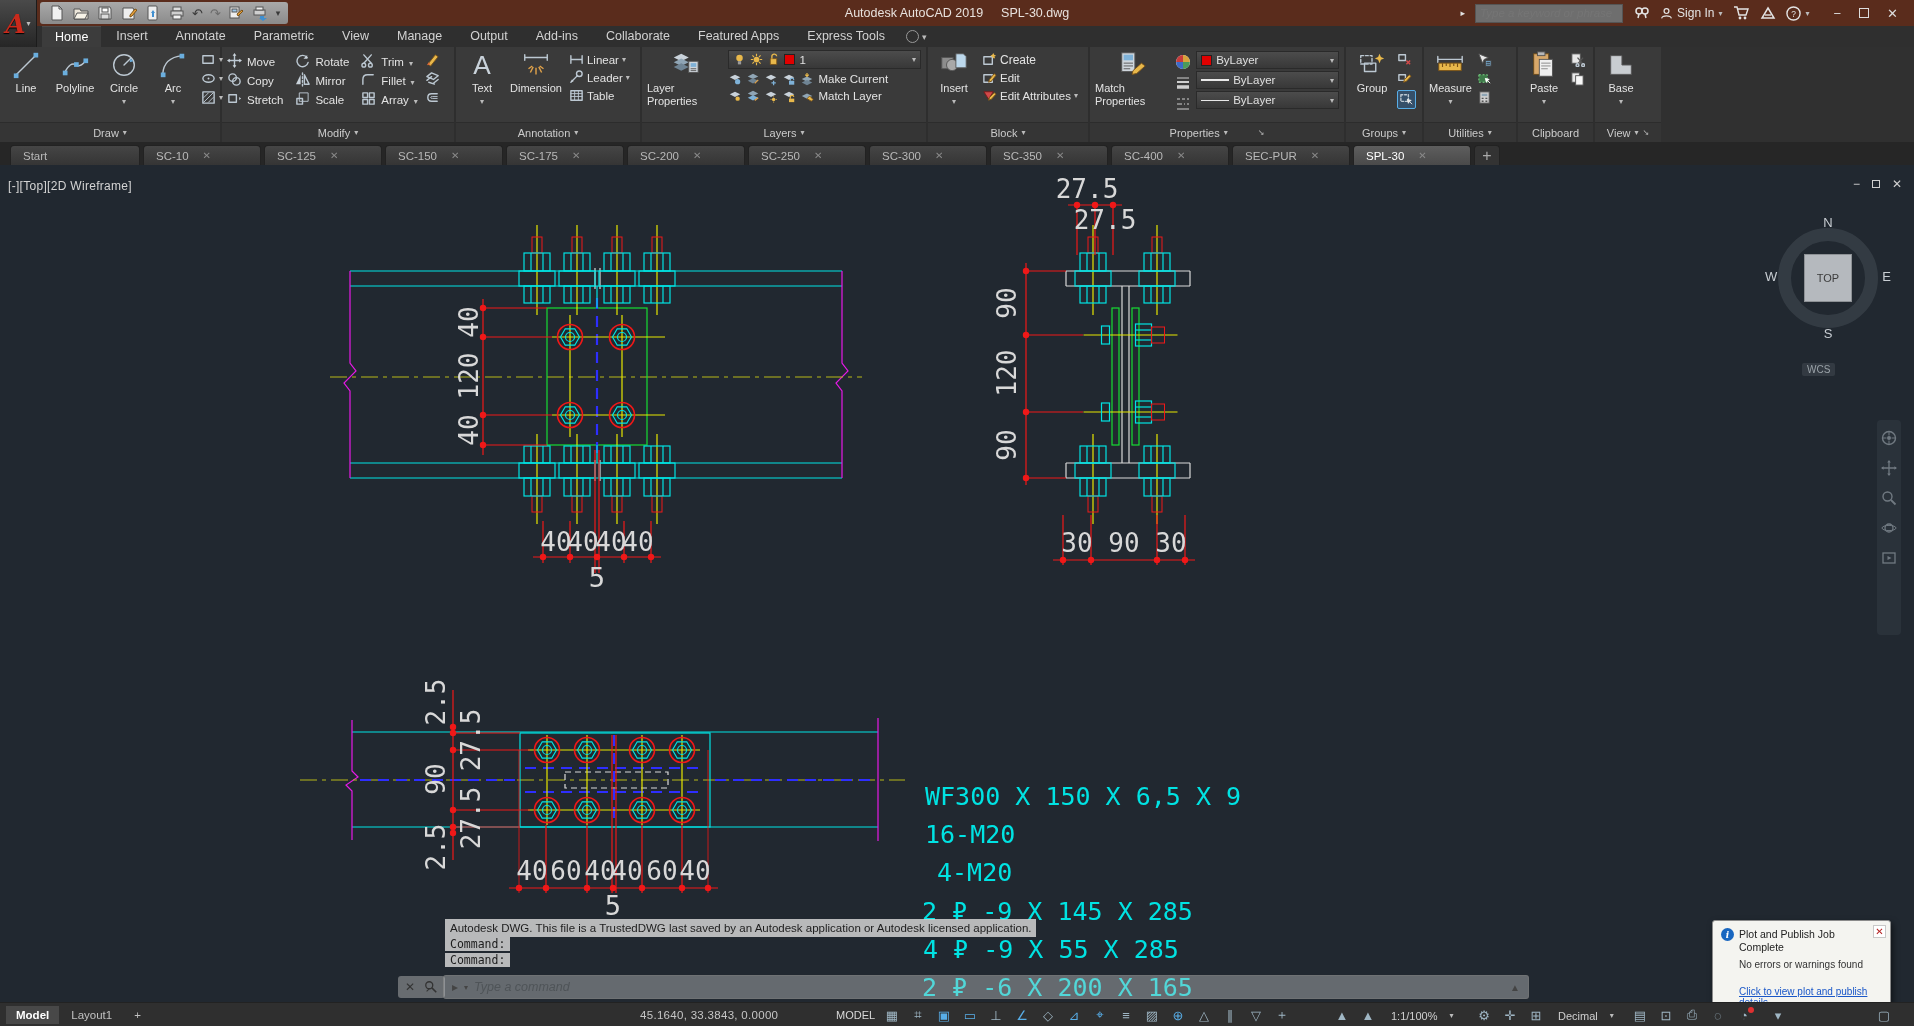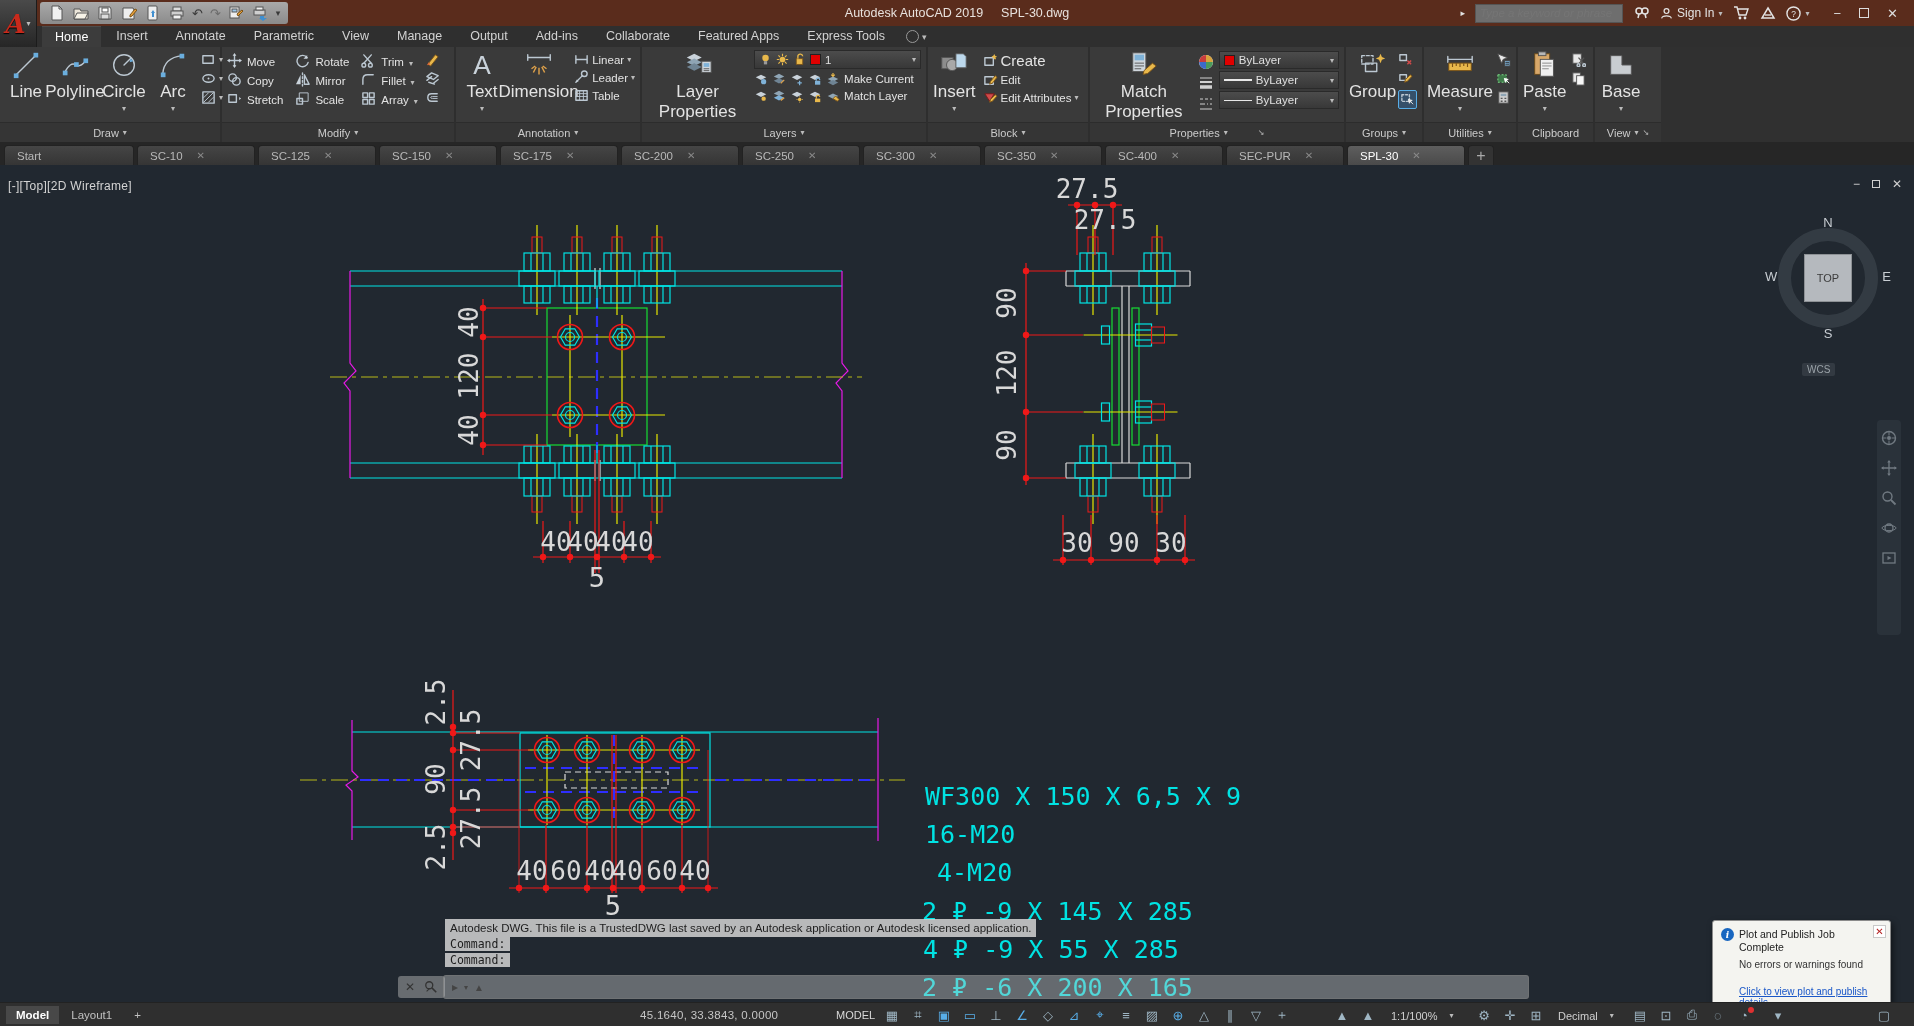--- a/index.html
+++ b/index.html
@@ -25,36 +25,36 @@
 .ribtabs{height:21px;background:#2f2f2f;display:flex;align-items:flex-end;padding-left:42px;gap:2px}
 .rtab{font-size:12.5px;color:#d2d2d2;padding:3px 13px;cursor:pointer;height:21px}
 .rtab.active{background:#3c3c3c;color:#fff;border-top:1px solid #4c4c4c}
 .ribopt{margin-left:6px;display:flex;align-items:center;gap:3px;color:#bbb;font-size:9px;padding-bottom:4px;cursor:pointer}
 .ribopt .cir{width:13px;height:13px;border-radius:50%;border:1.5px solid #999;display:inline-block}
 .ribbon{height:95px;background:#3a3a3a;display:flex}
 .panel{border-right:2px solid #2e2e2e;display:flex;flex-direction:column}
 .pbody{height:75px;display:flex;align-items:flex-start;padding:3px 5px;gap:7px}
 .ptitle{height:20px;background:#353535;border-top:1px solid #2c2c2c;font-size:11px;color:#cbcbcb;display:flex;align-items:center;justify-content:center;gap:4px;cursor:pointer}
 .bigtool{display:flex;flex-direction:column;align-items:center;gap:2px;cursor:pointer;min-width:42px}
-.bigtool .lbl{font-size:17px;color:#e3e3e3;text-align:center;line-height:1.15}
+.bigtool .lbl{font-size:11px;color:#e3e3e3;text-align:left;line-height:1.15}
 .bigtool svg{width:30px;height:30px}
 .minicol{display:flex;flex-direction:column;gap:4px;padding-top:2px}
 .mini{display:flex;align-items:center;gap:3px;cursor:pointer}
 .mini svg{width:15px;height:15px}
 .mini .cr{font-size:8px;color:#bbb}
 .mgrid{display:grid;grid-template-columns:auto auto auto;gap:4px 12px;padding-top:3px}
 .stool{display:flex;align-items:flex-end;gap:5px;cursor:pointer;font-size:11.5px;color:#e3e3e3;white-space:nowrap}
 .stool svg{width:15px;height:15px}
 .cr{font-size:8px;color:#bbb}
 .combo{display:flex;align-items:center;gap:4px;background:linear-gradient(#4c4c4c,#383838);border:1px solid #2a2a2a;height:19px;padding:0 4px;font-size:11.5px;color:#e0e0e0;cursor:pointer}
 .combo .flex{flex:1}
 .sw{width:11px;height:11px;background:#e00000;border:1px solid #222;display:inline-block}
 .lrow{display:flex;align-items:center;gap:4px;font-size:11.5px;color:#e3e3e3;cursor:pointer}
 .lrow svg{width:14px;height:14px}
-.filetabs{height:23px;background:#262626;display:flex;align-items:flex-end;padding-left:4px;gap:3px}
+.filetabs{height:23px;background:#262626;display:flex;align-items:flex-end;padding-left:10px;gap:3px}
 .ftab{height:20px;background:linear-gradient(#454545,#353535);border:1px solid #222;border-bottom:none;border-radius:4px 4px 0 0;color:#b8b8b8;font-size:11.5px;display:flex;align-items:center;gap:14px;padding:0 9px 0 12px;min-width:118px;cursor:pointer}
 .ftab .x{color:#8a8a8a;font-size:10px}
 .ftab.active{background:linear-gradient(#5e5e5e,#4a4a4a);color:#fff}
 .ftab.start{min-width:130px}
 .plustab{height:20px;width:26px;background:#333;border-radius:4px 4px 0 0;border:1px solid #222;border-bottom:none;color:#aaa;display:flex;align-items:center;justify-content:center;cursor:pointer}
 .canvas{position:relative;height:837px;background:var(--canvas);overflow:hidden}
 .vplabel{position:absolute;left:8px;top:14px;font-size:12px;color:#d4d4d4;letter-spacing:.3px}
 .vpctrl{position:absolute;right:12px;top:12px;display:flex;gap:12px;align-items:center;color:#d0d0d0;font-size:12px}
 .viewcube{position:absolute;left:1767px;top:52px;width:122px;height:122px}
 .vc-ring{position:absolute;left:11px;top:11px;width:100px;height:100px;border-radius:50%;border:13px solid rgba(150,160,170,.16)}
@@ -551,21 +551,21 @@
           <span class="lbl">Insert</span>
           <span class="cr">▾</span>
         </div>
       <div class="minicol" style="gap:3px">
         <span class="mini">
             <svg viewBox="0 0 16 16">
               <rect x="2" y="5" width="9" height="8" class="k"></rect>
               <path d="M11 3l3 3-1 1-3-3z" class="kfo"></path>
               <path d="M12 1l1 2 2 1-2 1-1 2-1-2-2-1 2-1z" fill="#e8b84b"></path>
             </svg>
-            <span style="font-size:15px;color:#e3e3e3">Create</span>
+            <span style="font-size:12px;color:#e3e3e3">Create</span>
           </span>
         <span class="mini">
             <svg viewBox="0 0 16 16">
               <rect x="2" y="5" width="9" height="8" class="k"></rect>
               <path d="M8 10l5-6 2 1.5L10 12l-3 1z" fill="#e8b84b" stroke="#7a5217"></path>
             </svg>
             <span style="font-size:11.5px;color:#e3e3e3">Edit</span>
           </span>
         <span class="mini">
             <svg viewBox="0 0 16 16">
@@ -1102,20 +1102,21 @@
     <span class="g">✕</span>
     <svg width="14" height="14" viewBox="0 0 16 16">
           <circle cx="6" cy="6" r="4" fill="none" stroke="#333" stroke-width="1.5"></circle>
           <path d="M9 9l5 5" stroke="#333" stroke-width="1.8"></path>
           <path d="M3 13l3-3" stroke="#333" stroke-width="1.2"></path>
         </svg>
   </div>
   <div class="cmdbar">
     <span class="pr">▸</span>
     <span class="pr" style="font-size:8px">▾</span>
+    <span class="ph">Type a command</span>
     <span class="up">▲</span>
   </div>
   <div class="toast">
     <div class="trow">
           <span class="info">i</span>
           <span class="tt">Plot and Publish Job Complete</span>
         </div>
     <div class="bd">No errors or warnings found</div>
     <span class="lk">Click to view plot and publish details...</span>
     <span class="cl">✕</span>

